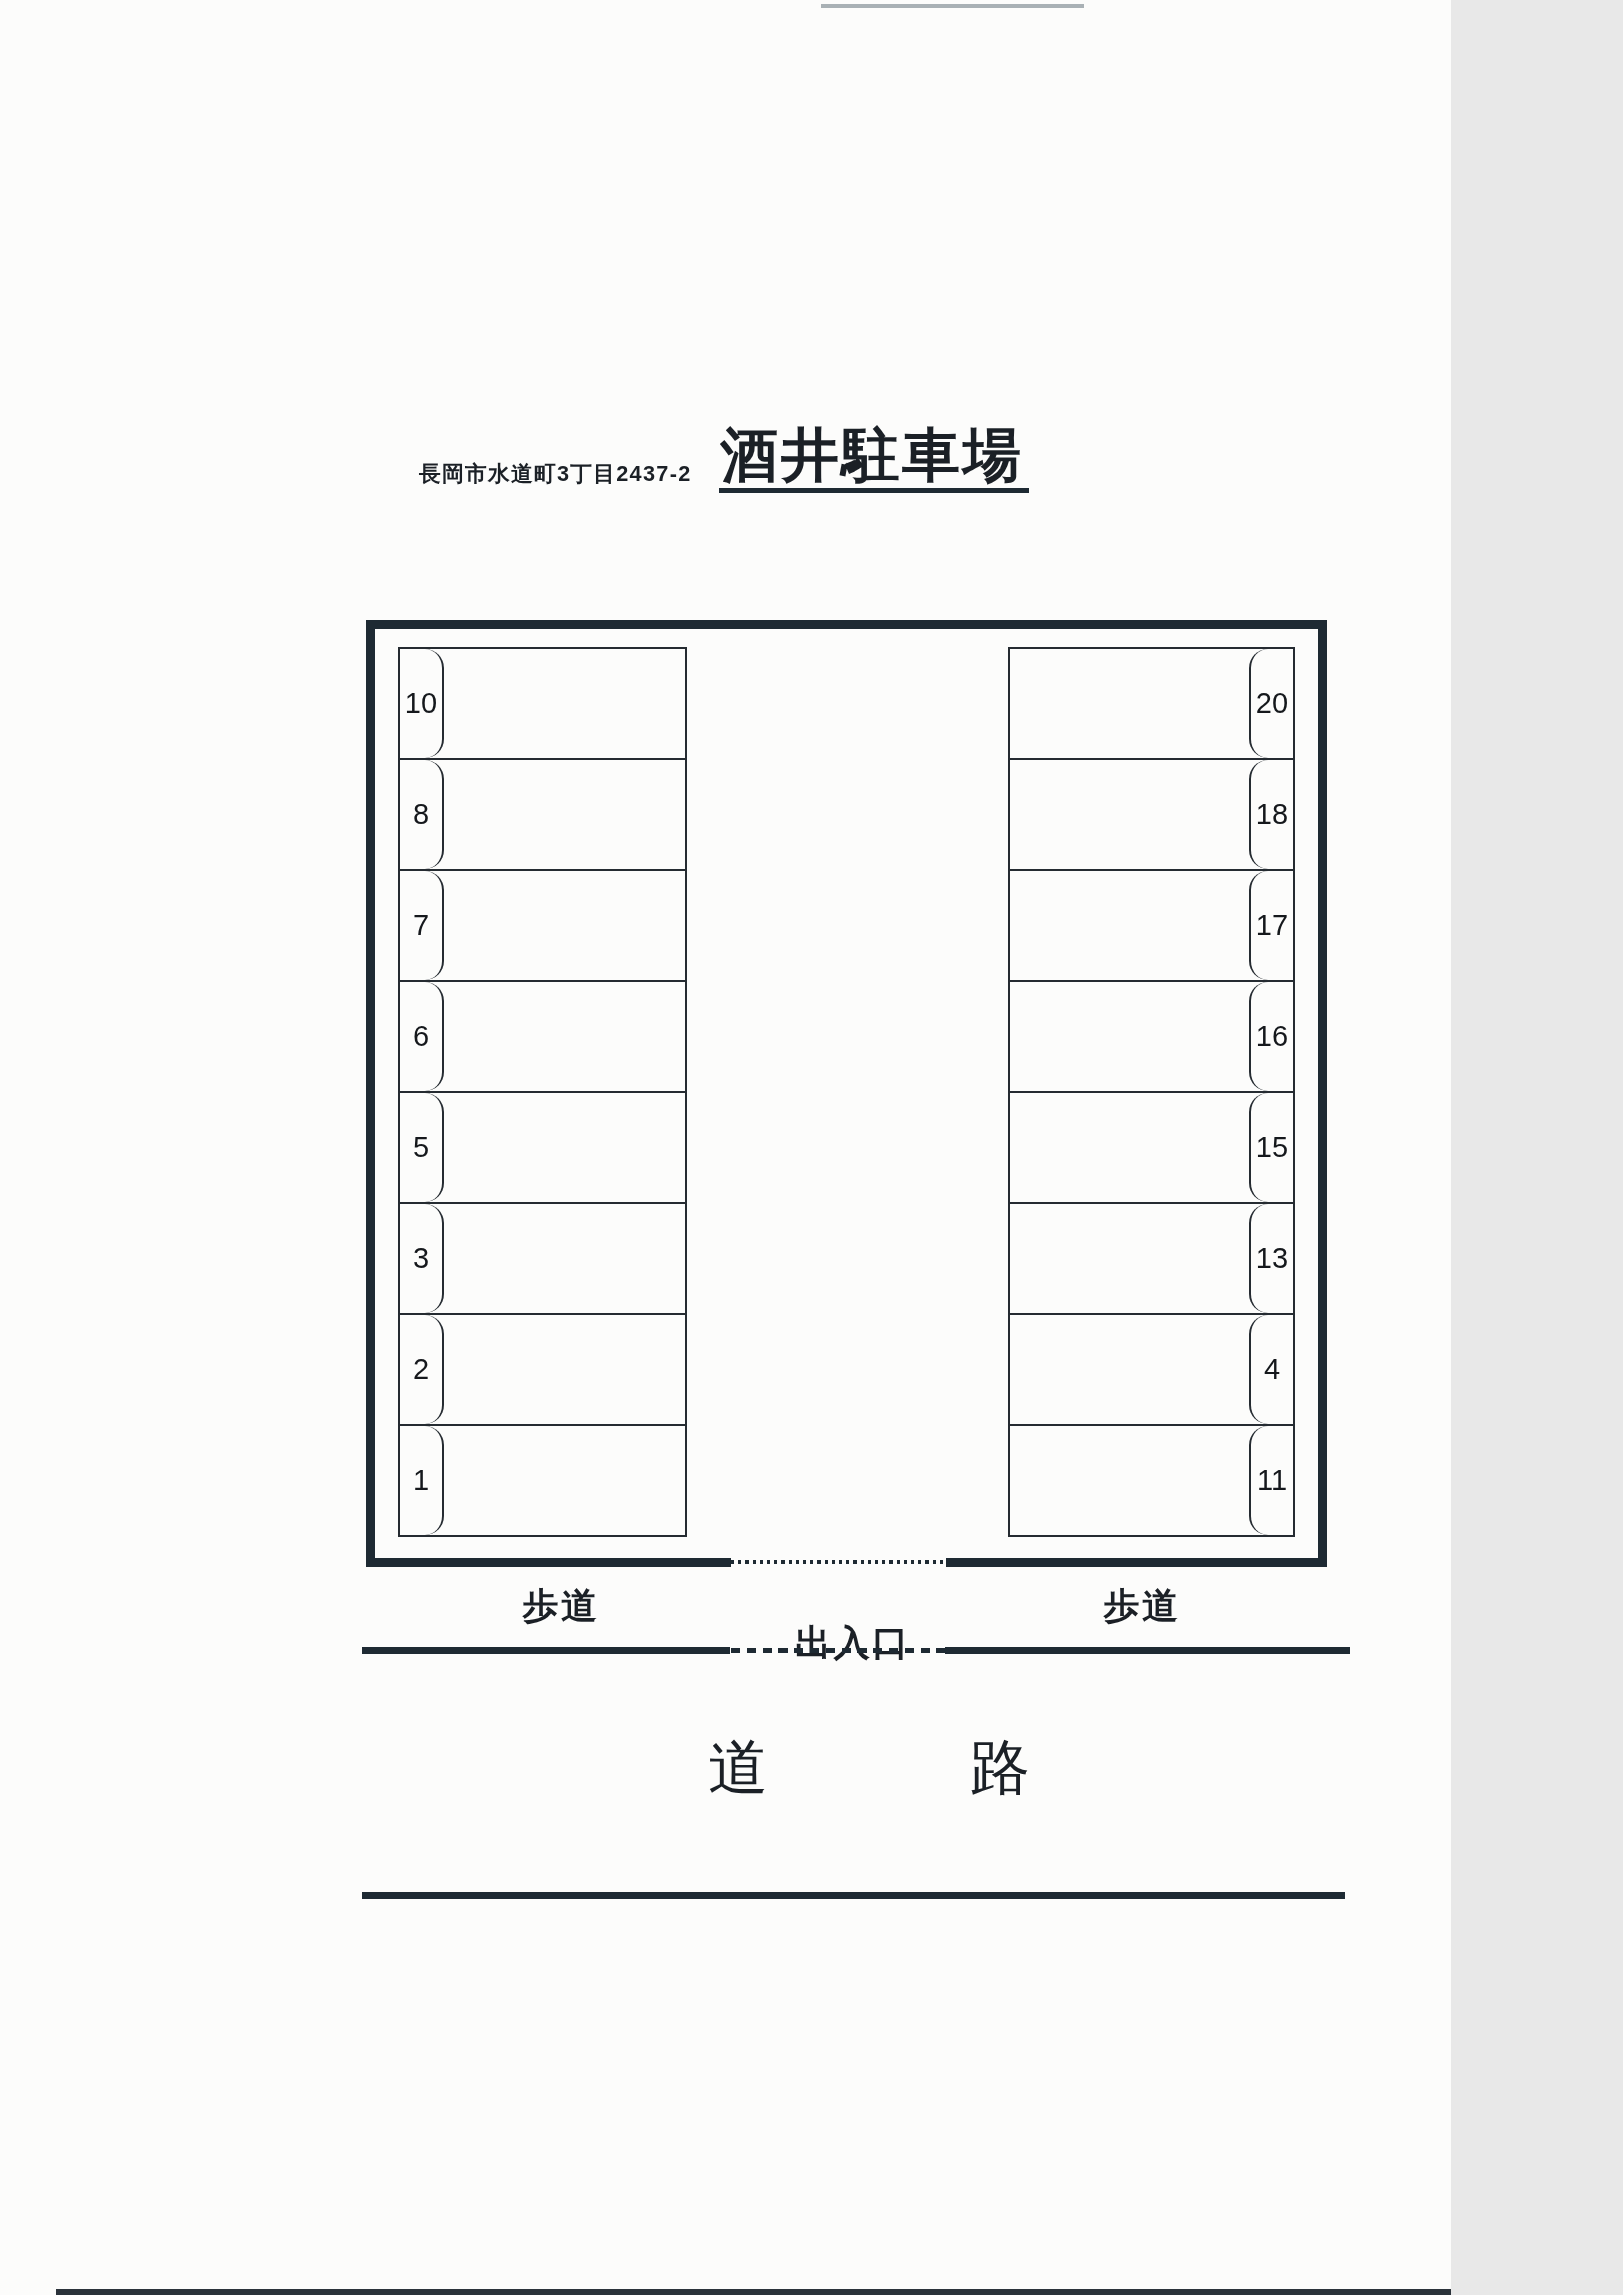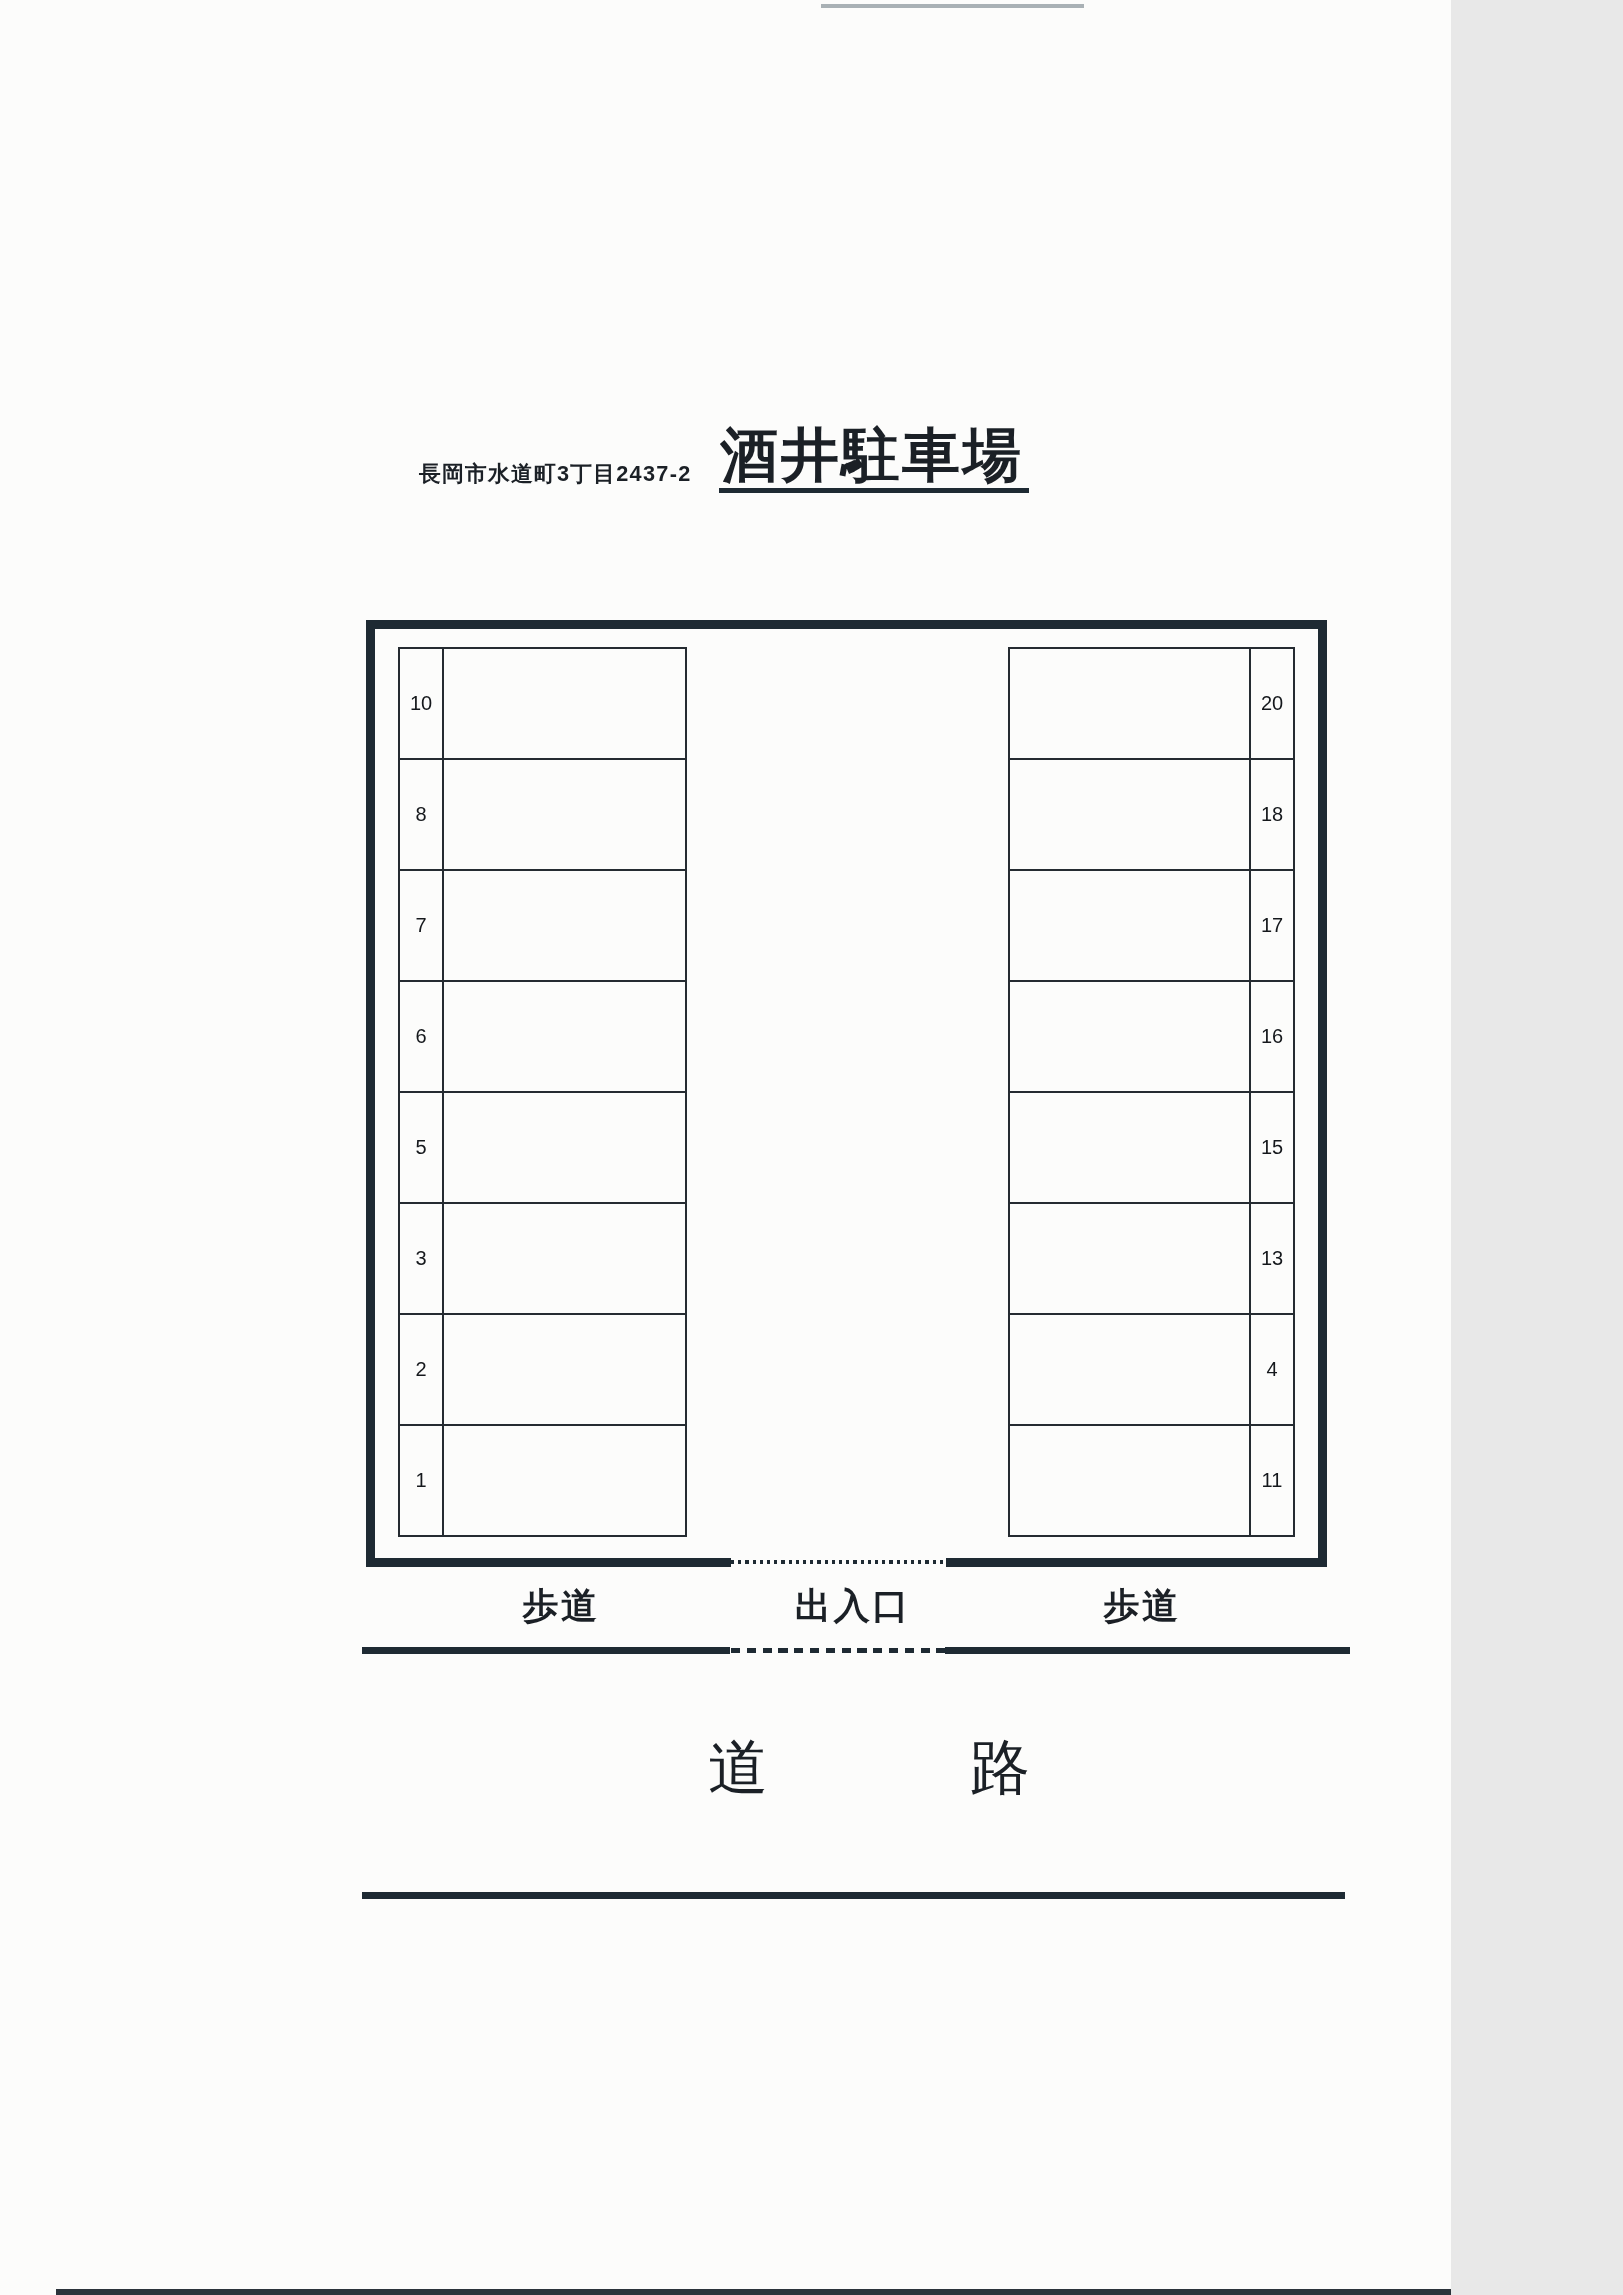--- a/index.html
+++ b/index.html
@@ -52,32 +52,32 @@
     border:2.6px solid var(--thin);
     box-sizing:border-box;
     display:flex;flex-direction:column;
   }
   .ptable.left{left:398px;width:289px;}
   .ptable.right{left:1008px;width:287px;}
   .prow{flex:1 1 0;display:flex;border-top:2px solid var(--thin);box-sizing:border-box;min-height:0;}
   .prow:first-child{border-top:none;}
   .pnum{
     flex:0 0 42px;display:flex;align-items:center;justify-content:center;
-    font-size:20px;font-weight:500;color:#15181c;
+    font-size:29px;font-weight:500;color:#15181c;border-radius:19px;
   }
   .ptable.left .pnum{border-right:2px solid var(--thin);}
   .ptable.right .pnum{border-left:2px solid var(--thin);}
   .pcell{flex:1 1 auto;}
   
   .walk-label{
     position:absolute;top:1582px;transform:translateX(-50%);
     font-size:36px;font-weight:600;letter-spacing:2.6px;white-space:nowrap;
   }
   .walk-left{left:561px;}
-  .entrance-label{left:853px;}
+  .entrance-label{left:853px;margin-top:37px;}
   .walk-right{left:1142px;}
   
   .swline{position:absolute;top:1647px;height:7.2px;background:var(--ink);}
   .swline.a{left:362px;width:368px;}
   .swline.c{left:945px;width:405px;}
   .swdash{
     position:absolute;top:1648px;left:731px;width:215px;height:4.6px;
     background:repeating-linear-gradient(90deg,var(--ink) 0 9.2px,transparent 9.2px 15.8px);
   }
   

